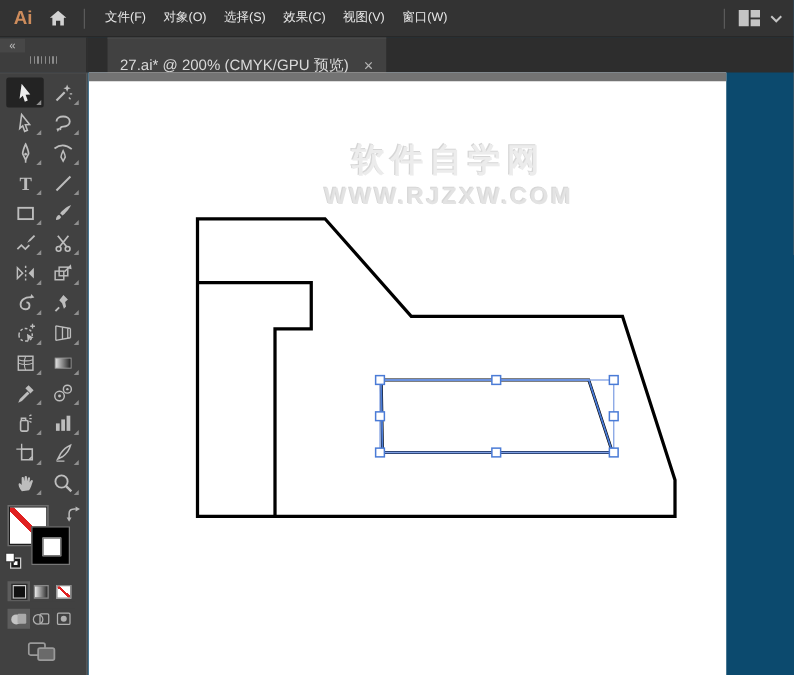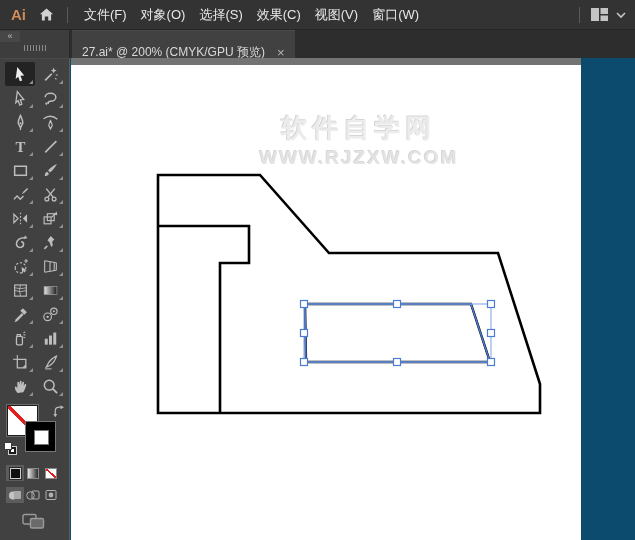--- a/index.html
+++ b/index.html
@@ -7,32 +7,32 @@
   body { font-family:"Liberation Sans","DejaVu Sans",sans-serif; background:#333; }
   .app { position:relative; width:635px; height:540px; background:#0c4a6e; }
 
   
   .menubar { position:absolute; top:0; left:0; width:635px; height:30px;
     background:#333333; display:flex; align-items:center; border-bottom:1px solid #262626; }
   .ai-logo { font-weight:bold; font-size:15px; color:#cd8c5c; margin-left:11px; letter-spacing:0; }
   .home-btn { margin-left:12px; display:flex; align-items:center; }
   .mb-sep { width:1px; height:16px; background:#5a5a5a; margin:0 9px 0 12px; }
   .menu-list { display:flex; align-items:center; }
-  .menu-item { color:#e8e8e8; font-size:13px; padding:0 7px; height:30px; line-height:30px; cursor:default; white-space:nowrap; }
+  .menu-item { color:#e8e8e8; font-size:10px; padding:0 7px; height:30px; line-height:30px; cursor:default; white-space:nowrap; }
   .menubar-right { margin-left:auto; display:flex; align-items:center; margin-right:8px; }
   .menubar-right .mb-sep { margin:0 10px; }
 
   
   .tabbar { position:absolute; top:30px; left:0; width:635px; height:28px; background:#2d2d2d; display:flex; }
   .panel-header { width:70px; height:28px; background:#3d3d3d; position:relative; flex:none; border-right:1px solid #2a2a2a; }
   .collapse-box { position:absolute; left:0; top:1px; width:20px; height:11px; background:#474747;
     color:#c0c0c0; font-size:9px; line-height:10px; text-align:center; }
   .grip { position:absolute; left:24px; top:15px; width:23px; height:6px;
     background:repeating-linear-gradient(90deg,#8a8a8a 0 1px,transparent 1px 3px); }
-  .doc-tab { margin-left:2px; height:44px; background:#414141; display:flex; align-items:center;
+  .doc-tab { margin-left:16px; height:44px; background:#414141; display:flex; align-items:center;
     padding:0 10px; border-top:1px solid #4a4a4a; }
   .doc-tab .title { color:#d9d9d9; font-size:12px; white-space:nowrap; }
   .doc-tab .close { color:#b5b5b5; font-size:13px; margin-left:12px; cursor:default; line-height:1; }
 
   
   .toolbar { position:absolute; top:58px; left:0; width:70px; height:482px; background:#414141;
     border-right:1px solid #5e5e5e; border-top:1px solid #4a4a4a; }
   .tools-grid { position:absolute; top:3px; left:5px; width:60px; display:grid;
     grid-template-columns:30px 30px; grid-auto-rows:24px; }
   .tool { position:relative; display:flex; align-items:center; justify-content:center; cursor:default; }

